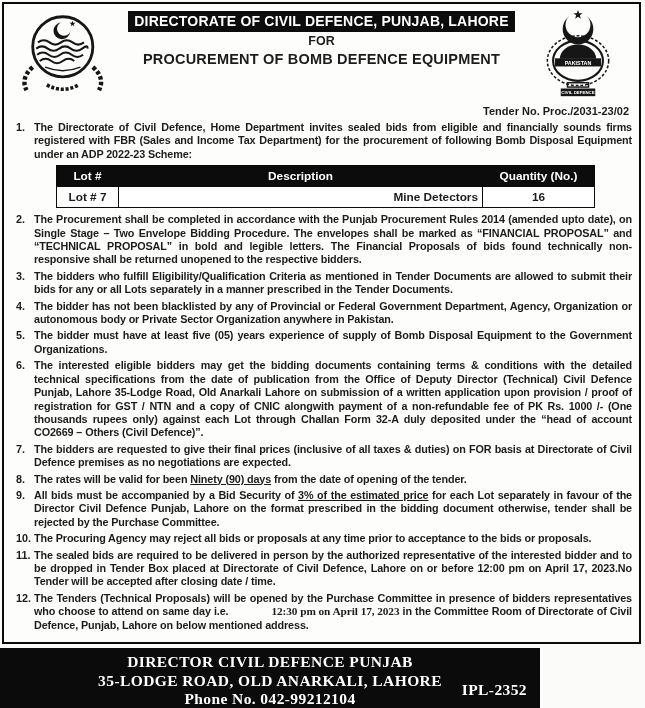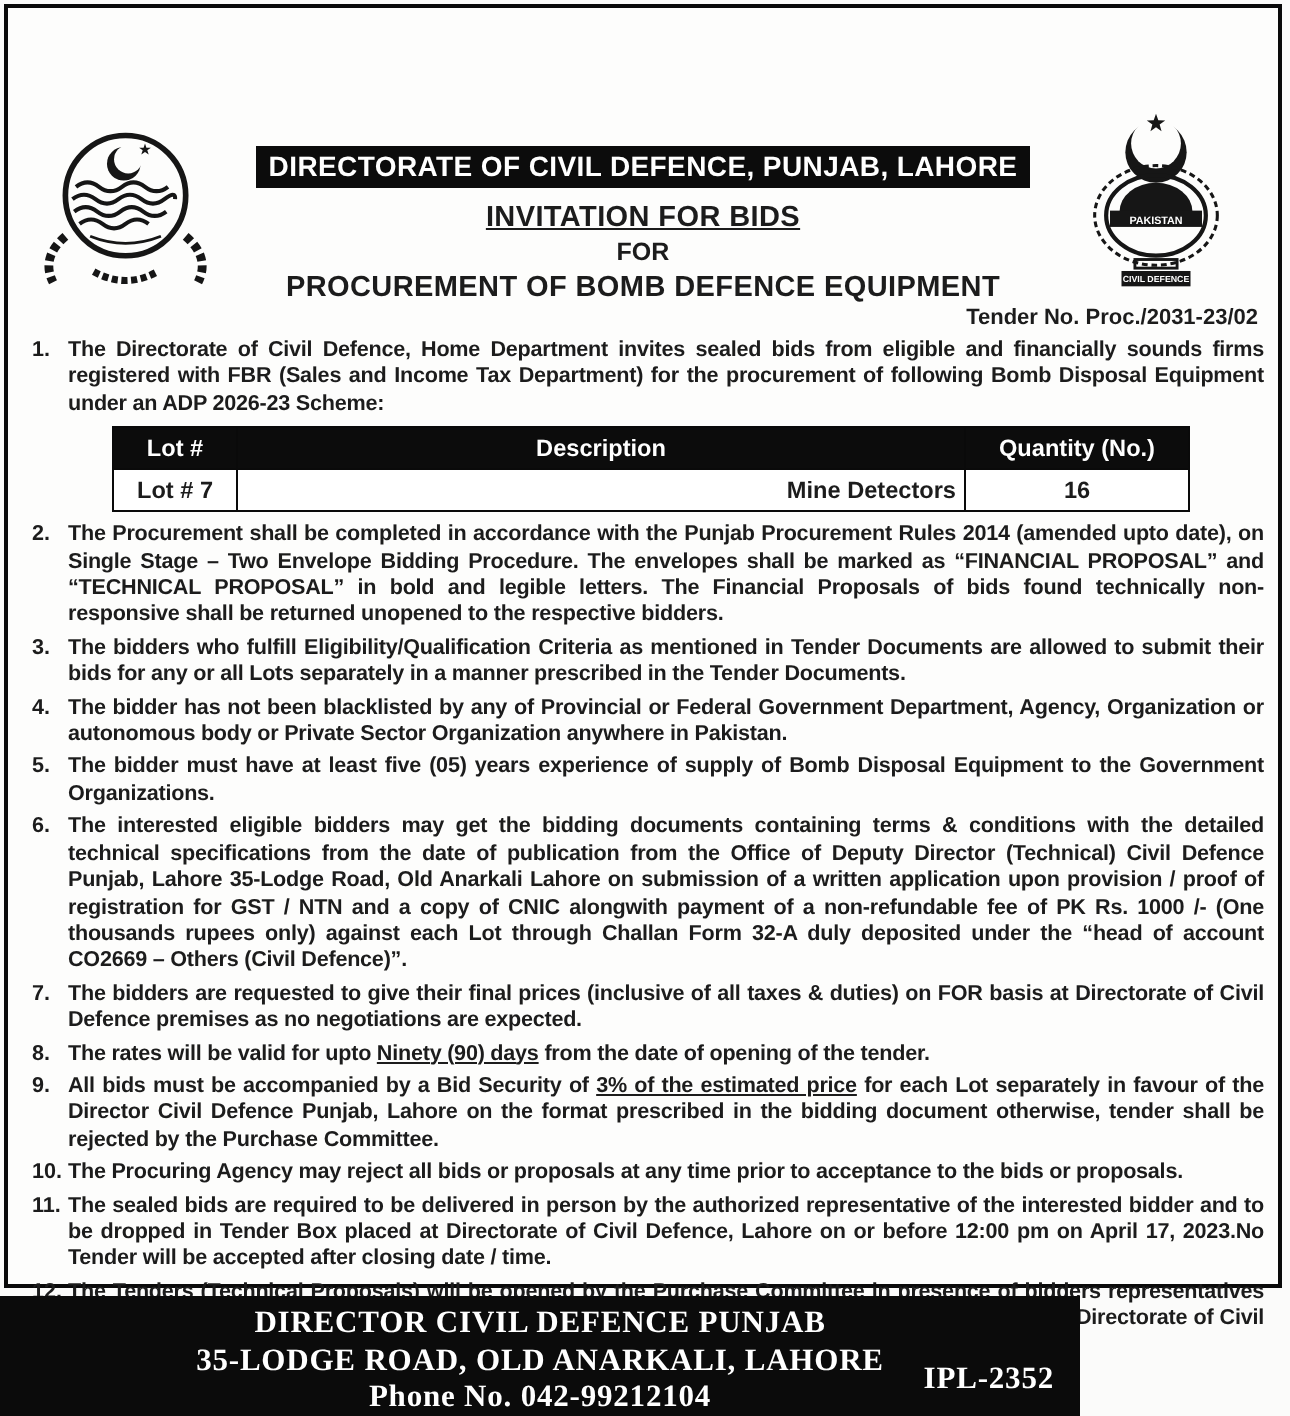--- a/index.html
+++ b/index.html
@@ -5,21 +5,21 @@
   html,body{margin:0;padding:0;}
   body{
     width:645px;height:708px;position:relative;background:#fbfbfa;
     font-family:"Liberation Sans",sans-serif;color:#1c1c1c;overflow:hidden;
   }
   .border-box{
     position:absolute;left:2px;top:2px;width:639px;height:642px;
     border:2px solid #0a0a0a;box-sizing:border-box;padding:3px 7px 0 5px;background:#fdfdfc;
   }
   
-  .header{display:flex;align-items:flex-end;margin-top:47px;}
+  .header{display:flex;align-items:flex-start;}
   .emblem-left{width:98px;flex:none;padding-top:3px;padding-left:6px;}
   .emblem-right{width:102px;flex:none;padding-top:1px;}
   .titles{flex:1;text-align:center;padding-top:4px;}
   .bar-line{line-height:0;}
   .bar{
     display:inline-block;background:#0c0c0c;color:#fff;font-size:14px;font-weight:700;
     padding:3px 6px 4px;line-height:14px;letter-spacing:0.2px;
   }
   .inv{font-size:14.5px;font-weight:700;text-decoration:underline;margin-top:7px;letter-spacing:0.2px;}
   .for{font-size:12.5px;font-weight:700;margin-top:2px;}
@@ -77,21 +77,20 @@
         <path class="ink" stroke-width="2.3" d="M28 57 q6.5 -5 13 0 t13 0 t13 0"></path>
         <path class="ink" stroke-width="1.6" d="M34 64 q20 8 40 0"></path>
         <path class="ink" stroke-width="5" stroke-dasharray="4 2.5" d="M20 64 Q6 76 13 90"></path>
         <path class="ink" stroke-width="5" stroke-dasharray="4 2.5" d="M88 64 Q102 76 95 90"></path>
         <path class="ink" stroke-width="4" stroke-dasharray="3.5 2" d="M36 84 q18 10 36 0"></path>
       </svg>
     </div>
 
     <div class="titles">
       <div class="bar-line"><span class="bar">DIRECTORATE OF CIVIL DEFENCE, PUNJAB, LAHORE</span></div>
-      <div class="inv">INVITATION FOR BIDS</div>
       <div class="for">FOR</div>
       <div class="proc">PROCUREMENT OF BOMB DEFENCE EQUIPMENT</div>
     </div>
 
     <div class="emblem-right">
       <svg width="96" height="92" viewBox="0 0 100 96">
         <circle cx="50" cy="22" r="16" fill="#161616"></circle>
         <circle cx="50" cy="17.5" r="13" fill="#fdfdfc"></circle>
         <polygon fill="#161616" points="50,2 51.2,5.4 54.8,5.5 51.9,7.6 52.9,11.1 50,9 47.1,11.1 48.1,7.6 45.2,5.5 48.8,5.4"></polygon>
         <ellipse class="ink" cx="50" cy="55" rx="32" ry="26" stroke-width="1.6" stroke-dasharray="3 2"></ellipse>
@@ -104,21 +103,21 @@
         <text x="50" y="90" font-size="4.6" fill="#fff" text-anchor="middle" font-weight="bold" font-family="Liberation Sans, sans-serif">CIVIL DEFENCE</text>
       </svg>
     </div>
   </div>
 
   <div class="tender-no">Tender No. Proc./2031-23/02</div>
 
   <div class="list">
       <div class="li">
         <span class="num">1.</span>
-        <span class="txt"><span>The Directorate of Civil Defence, Home Department invites sealed bids from eligible and financially sounds firms registered with FBR (Sales and Income Tax Department) for the procurement of following Bomb Disposal Equipment under an ADP 2026-23 Scheme:</span></span>
+        <span class="txt"><span>The Directorate of Civil Defence, Home Department invites sealed bids from eligible and financially sounds firms registered with FBR (Sales and Income Tax Department) for the procurement of following Bomb Disposal Equipment under an ADP 2022-23 Scheme:</span></span>
       </div>
     </div>
 
   <table class="lot-table">
     <colgroup>
         <col style="width:62px">
         <col style="width:364px">
         <col style="width:112px">
       </colgroup>
     <thead>
@@ -157,21 +156,21 @@
       <div class="li">
         <span class="num">6.</span>
         <span class="txt"><span>The interested eligible bidders may get the bidding documents containing terms &amp; conditions with the detailed technical specifications from the date of publication from the Office of Deputy Director (Technical) Civil Defence Punjab, Lahore 35-Lodge Road, Old Anarkali Lahore on submission of a written application upon provision / proof of registration for GST / NTN and a copy of CNIC alongwith payment of a non-refundable fee of PK Rs. 1000 /- (One thousands rupees only) against each Lot through Challan Form 32-A duly deposited under the “head of account CO2669 – Others (Civil Defence)”.</span></span>
       </div>
       <div class="li">
         <span class="num">7.</span>
         <span class="txt"><span>The bidders are requested to give their final prices (inclusive of all taxes &amp; duties) on FOR basis at Directorate of Civil Defence premises as no negotiations are expected.</span></span>
       </div>
       <div class="li">
         <span class="num">8.</span>
-        <span class="txt"><span>The rates will be valid for upto </span><span class="u">Ninety (90) days</span><span> from the date of opening of the tender.</span></span>
+        <span class="txt"><span>The rates will be valid for been </span><span class="u">Ninety (90) days</span><span> from the date of opening of the tender.</span></span>
       </div>
       <div class="li">
         <span class="num">9.</span>
         <span class="txt"><span>All bids must be accompanied by a Bid Security of </span><span class="u">3% of the estimated price</span><span> for each Lot separately in favour of the Director Civil Defence Punjab, Lahore on the format prescribed in the bidding document otherwise, tender shall be rejected by the Purchase Committee.</span></span>
       </div>
       <div class="li">
         <span class="num">10.</span>
         <span class="txt"><span>The Procuring Agency may reject all bids or proposals at any time prior to acceptance to the bids or proposals.</span></span>
       </div>
       <div class="li">

